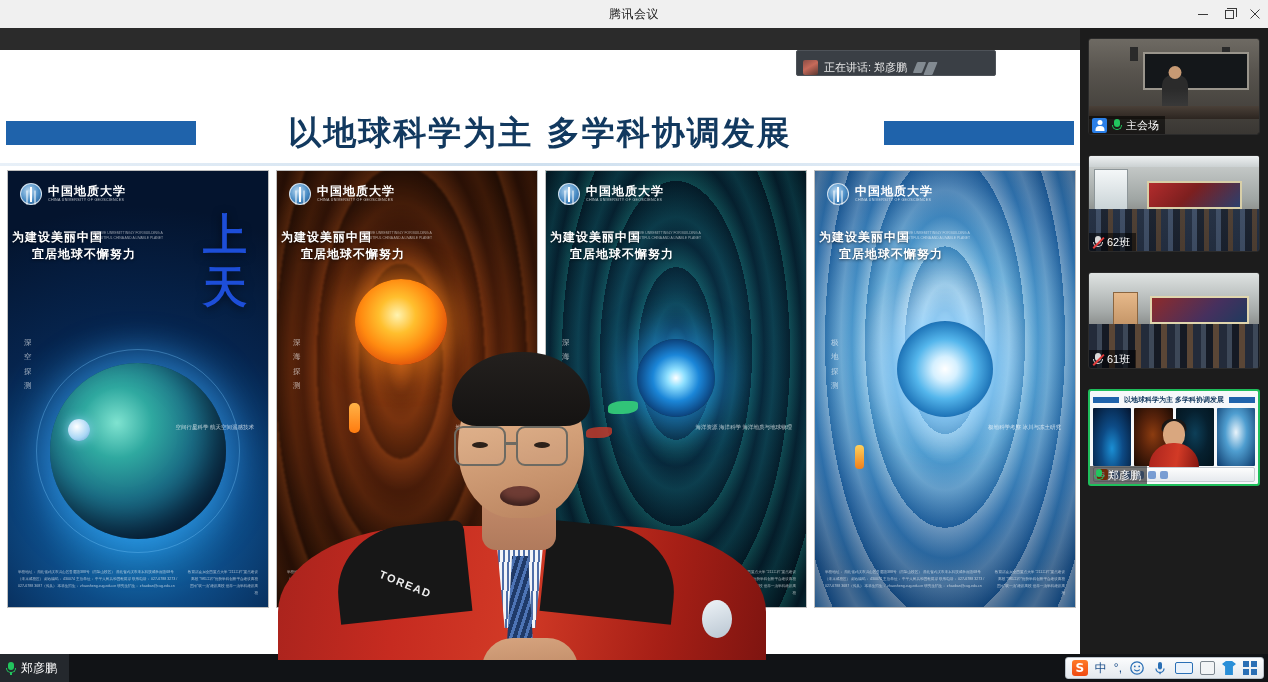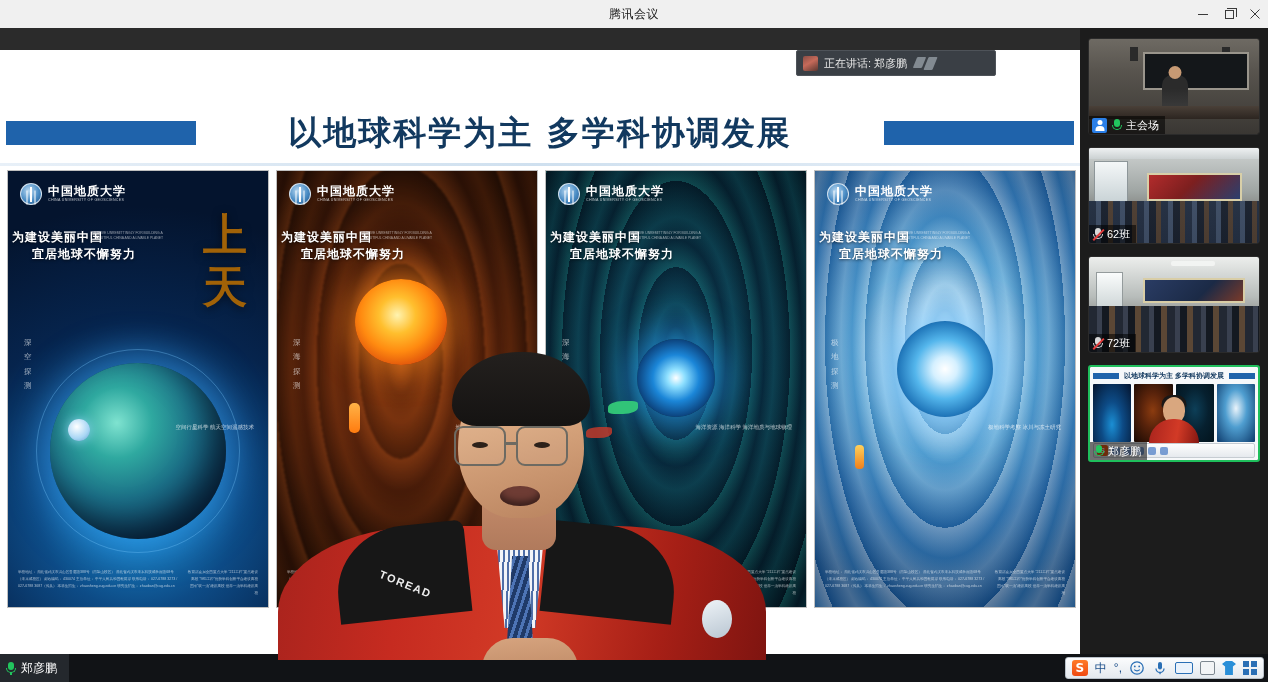--- a/index.html
+++ b/index.html
@@ -35,21 +35,21 @@
   .stage {
     position: absolute; left: 0; top: 28px; width: 1080px; height: 654px;
     background: #2b2b2b; overflow: hidden;
   }
   .stage-topstrip { position: absolute; left:0; top:0; width:1080px; height:22px; background:#2b2b2b; }
 
   
   .speak-banner {
     position: absolute; left: 796px; top: 22px; width: 200px; height: 26px;
     background: #3a3f45; border: 1px solid #4e5359; border-radius: 2px;
-    display: flex; align-items: center; padding: 0 6px; gap: 6px; z-index: 40;
+    display: flex; align-items: flex-end; padding: 0 6px; gap: 6px; z-index: 40;
   }
   .speak-avatar {
     width: 15px; height: 15px; border-radius: 2px; flex: 0 0 auto;
     background: linear-gradient(150deg,#8a4d45 0%,#c66a5a 45%,#5a3730 100%);
   }
   .speak-text { font-size: 11px; color: #e8e8e8; white-space: nowrap; }
   .speak-wave { display: flex; gap: 2px; margin-left: 2px; opacity: .75; }
   .speak-wave i {
     display: block; width: 9px; height: 11px; background: #9aa3ab;
     transform: skewX(-22deg); border-radius: 1px;
@@ -197,21 +197,21 @@
     text-shadow: 0 1px 3px rgba(0,0,0,.6); line-height:1.45;
   }
   .p-slogan-l2 { margin-left: 20px; }
   .p-slogan-en {
     position:absolute; left: 82px; top: 2px; width: 70px; font-size: 3.4px; line-height:1.5;
     color: rgba(255,255,255,.55);
   }
 
   .p-big {
     position:absolute; right: 12px; top: 38px; z-index:6; width: 62px; text-align:center;
-    font-size: 44px; font-weight: 700; color:#a16207; line-height: 1.18;
+    font-size: 44px; font-weight: 700; color:#1d4ed8; line-height: 1.18;
     font-family:"DejaVu Serif", serif; text-shadow: 0 2px 10px rgba(0,0,0,.55);
   }
 
   .p-side {
     position:absolute; left: 16px; top: 165px; z-index:5; width: 11px;
     font-size: 7.5px; color: rgba(255,255,255,.6); line-height:1.9; letter-spacing:1px;
   }
   .p-sub {
     position:absolute; right: 14px; top: 252px; z-index:5; text-align:right;
     font-size: 5.5px; color: rgba(255,255,255,.72); line-height: 1.8;
@@ -305,21 +305,21 @@
   .mic-on .arc { position:absolute; left:0; top:6px; width:10px; height:5px; border:1.4px solid #22c55e; border-top:none; border-radius:0 0 6px 6px; }
   .mic-on .stem { position:absolute; left:4.3px; top:10px; width:1.4px; height:3px; background:#22c55e; }
   .stage-name-txt { font-size: 12px; color:#fff; }
 
   
   .filmstrip {
     position: absolute; left: 1080px; top: 28px; width: 188px; height: 626px;
     background: #1c1c1c; padding: 10px 8px 0 8px;
   }
   .tile {
-    position: relative; width: 172px; height: 97px; margin-bottom: 12px;
+    position: relative; width: 172px; height: 97px; margin-bottom: 20px;
     border-radius: 3px; overflow: hidden; background: #000; border: 1px solid #2b2b2b;
   }
   .tile.active { border: 2px solid #1fbf5c; }
   .tile-media { position:absolute; inset:0; }
   .tile-label {
     position:absolute; left:0; bottom:0; height: 18px; display:flex; align-items:center; gap:4px;
     padding: 0 6px 0 3px; background: rgba(0,0,0,.55);
   }
   .tile-label .host-badge {
     width: 15px; height: 15px; background:#2a7fe8; border-radius:2px; position:relative; flex:0 0 auto;
@@ -758,38 +758,37 @@
       <div class="tile-label">
         <span class="mic-muted">
           <i class="cap"></i>
             <i class="arc"></i>
             <i class="slash"></i>
         </span>
         <span class="tile-name">62班</span>
       </div>
     </div>
 
-
-
     <div class="tile">
-      <div class="tile-media scene sc-classroom-e">
-        <span class="lamp"></span>
-          <span class="win"></span>
+      <div class="tile-media scene sc-classroom-c">
+        <span class="door"></span>
           <span class="board"></span>
           <span class="rows"></span>
       </div>
       <div class="tile-label">
         <span class="mic-muted">
           <i class="cap"></i>
             <i class="arc"></i>
             <i class="slash"></i>
         </span>
-        <span class="tile-name">72班</span>
-      </div>
-    </div>
+        <span class="tile-name">61班</span>
+      </div>
+    </div>
+
+
 
     <div class="tile active">
       <div class="tile-media scene sc-mini">
         <div class="mini-hdr">
           <span class="b"></span>
           <span class="mini-title">以地球科学为主 多学科协调发展</span>
           <span class="b"></span>
         </div>
         <div class="mini-posters">
           <span class="mp mp1"></span>

